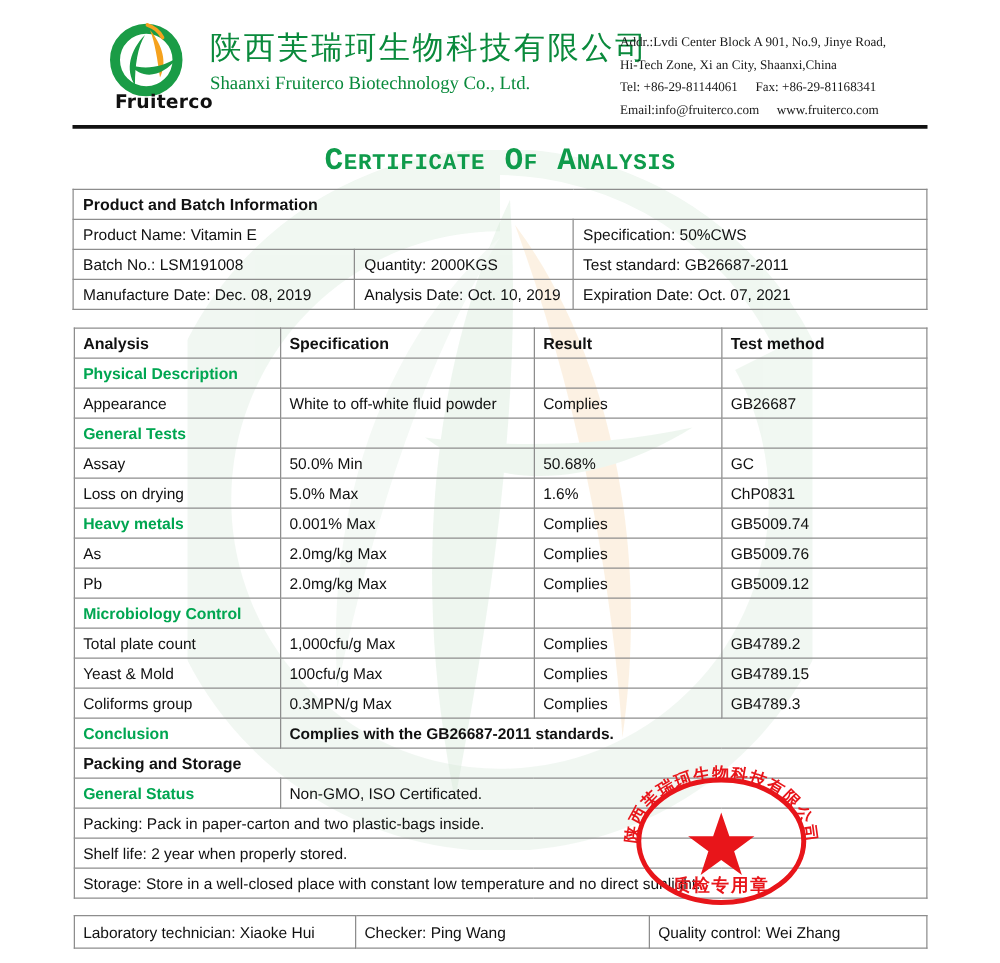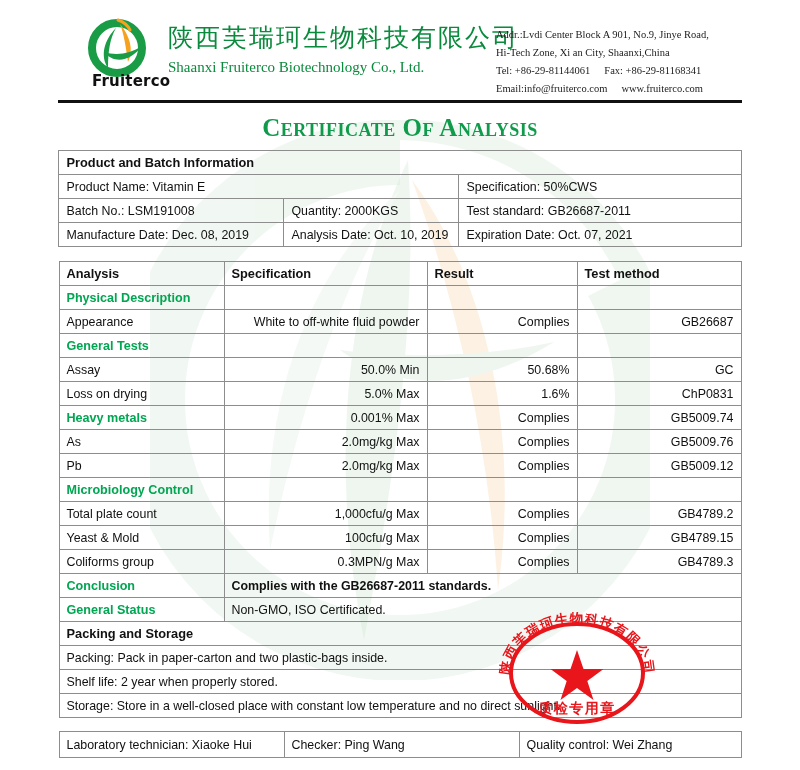--- a/index.html
+++ b/index.html
@@ -66,21 +66,21 @@
   #contact .sp { display:inline-block; width: 14px; }
   #header-rule {
     position: absolute; left: 58px; top: 100px;
     width: 684px; height: 3px; background: #111;
   }
 
   
   #doc-title {
     margin-top: 10px;
     text-align: center;
-    font-family: Liberation Serif, serif;
+    font-family: Liberation Mono, monospace;
     font-variant: small-caps;
     font-weight: 700;
     font-size: 25px;
     color: #0f9b4b;
     letter-spacing: .5px;
   }
 
   
   table {
     border-collapse: collapse;
@@ -92,21 +92,21 @@
   td, th {
     border: 1px solid #8d8d8d;
     padding: 3px 7px;
     font-size: 12.4px;
     font-weight: 400;
     color: #111;
     height: 24px;
     vertical-align: middle;
     background: transparent;
   }
-  .ctr { text-align: right; }
+  .ctr { text-align: left; }
   .bold { font-weight: 700; }
   .sec {
     color: #00a651;
     font-weight: 700;
     font-size: 12.6px;
   }
   .banner { text-align: left; font-weight: 700; font-size: 12.8px; }
   #info-table { margin-top: 8px; }
   #main-table { margin-top: 14px; }
   #main-table thead td { font-weight: 700; text-align: left; font-size: 12.8px; }
@@ -289,25 +289,25 @@
           <td class="ctr">Complies</td>
           <td class="ctr">GB4789.3</td>
         </tr>
       </tbody>
     <tbody>
       <tr>
         <td class="sec">Conclusion</td>
         <td class="bold" colspan="3">Complies with the GB26687-2011 standards.</td>
       </tr>
       <tr>
+        <td class="banner" colspan="4">Packing and Storage</td>
+      </tr>
+      <tr>
         <td class="sec">General Status</td>
         <td colspan="3">Non-GMO, ISO Certificated.</td>
-      </tr>
-      <tr>
-        <td class="banner" colspan="4">Packing and Storage</td>
       </tr>
       <tr>
         <td colspan="4">Packing: Pack in paper-carton and two plastic-bags inside.</td>
       </tr>
       <tr>
         <td colspan="4">Shelf life: 2 year when properly stored.</td>
       </tr>
       <tr>
         <td colspan="4">Storage: Store in a well-closed place with constant low temperature and no direct sunlight.</td>
       </tr>

